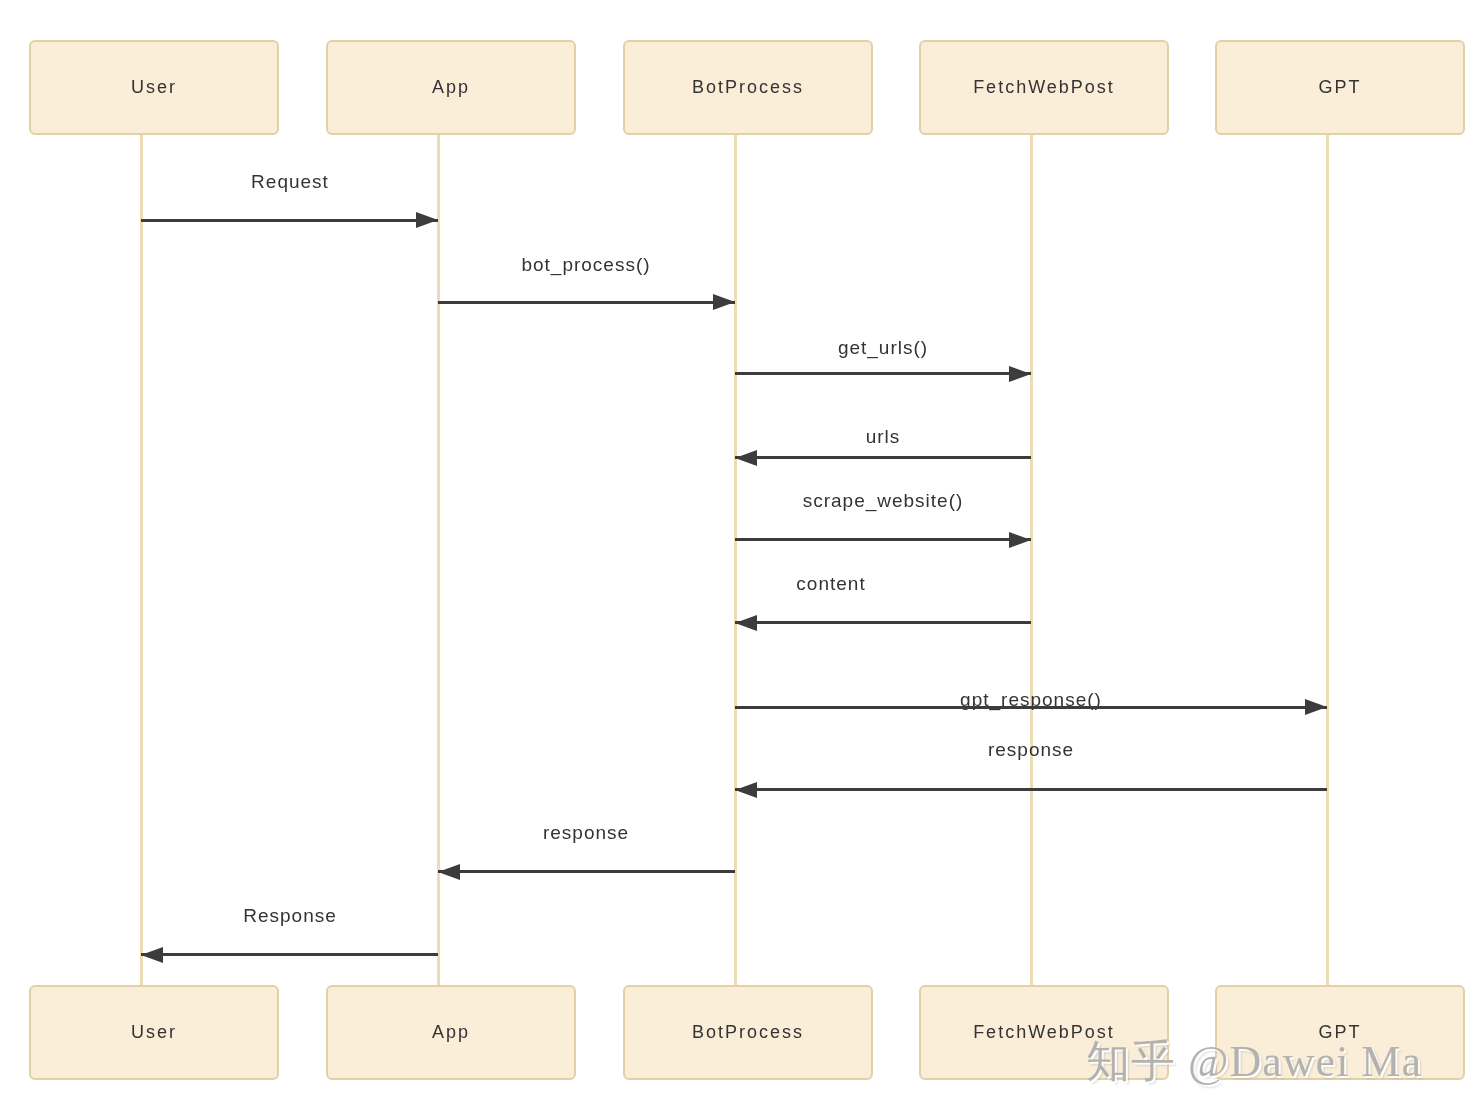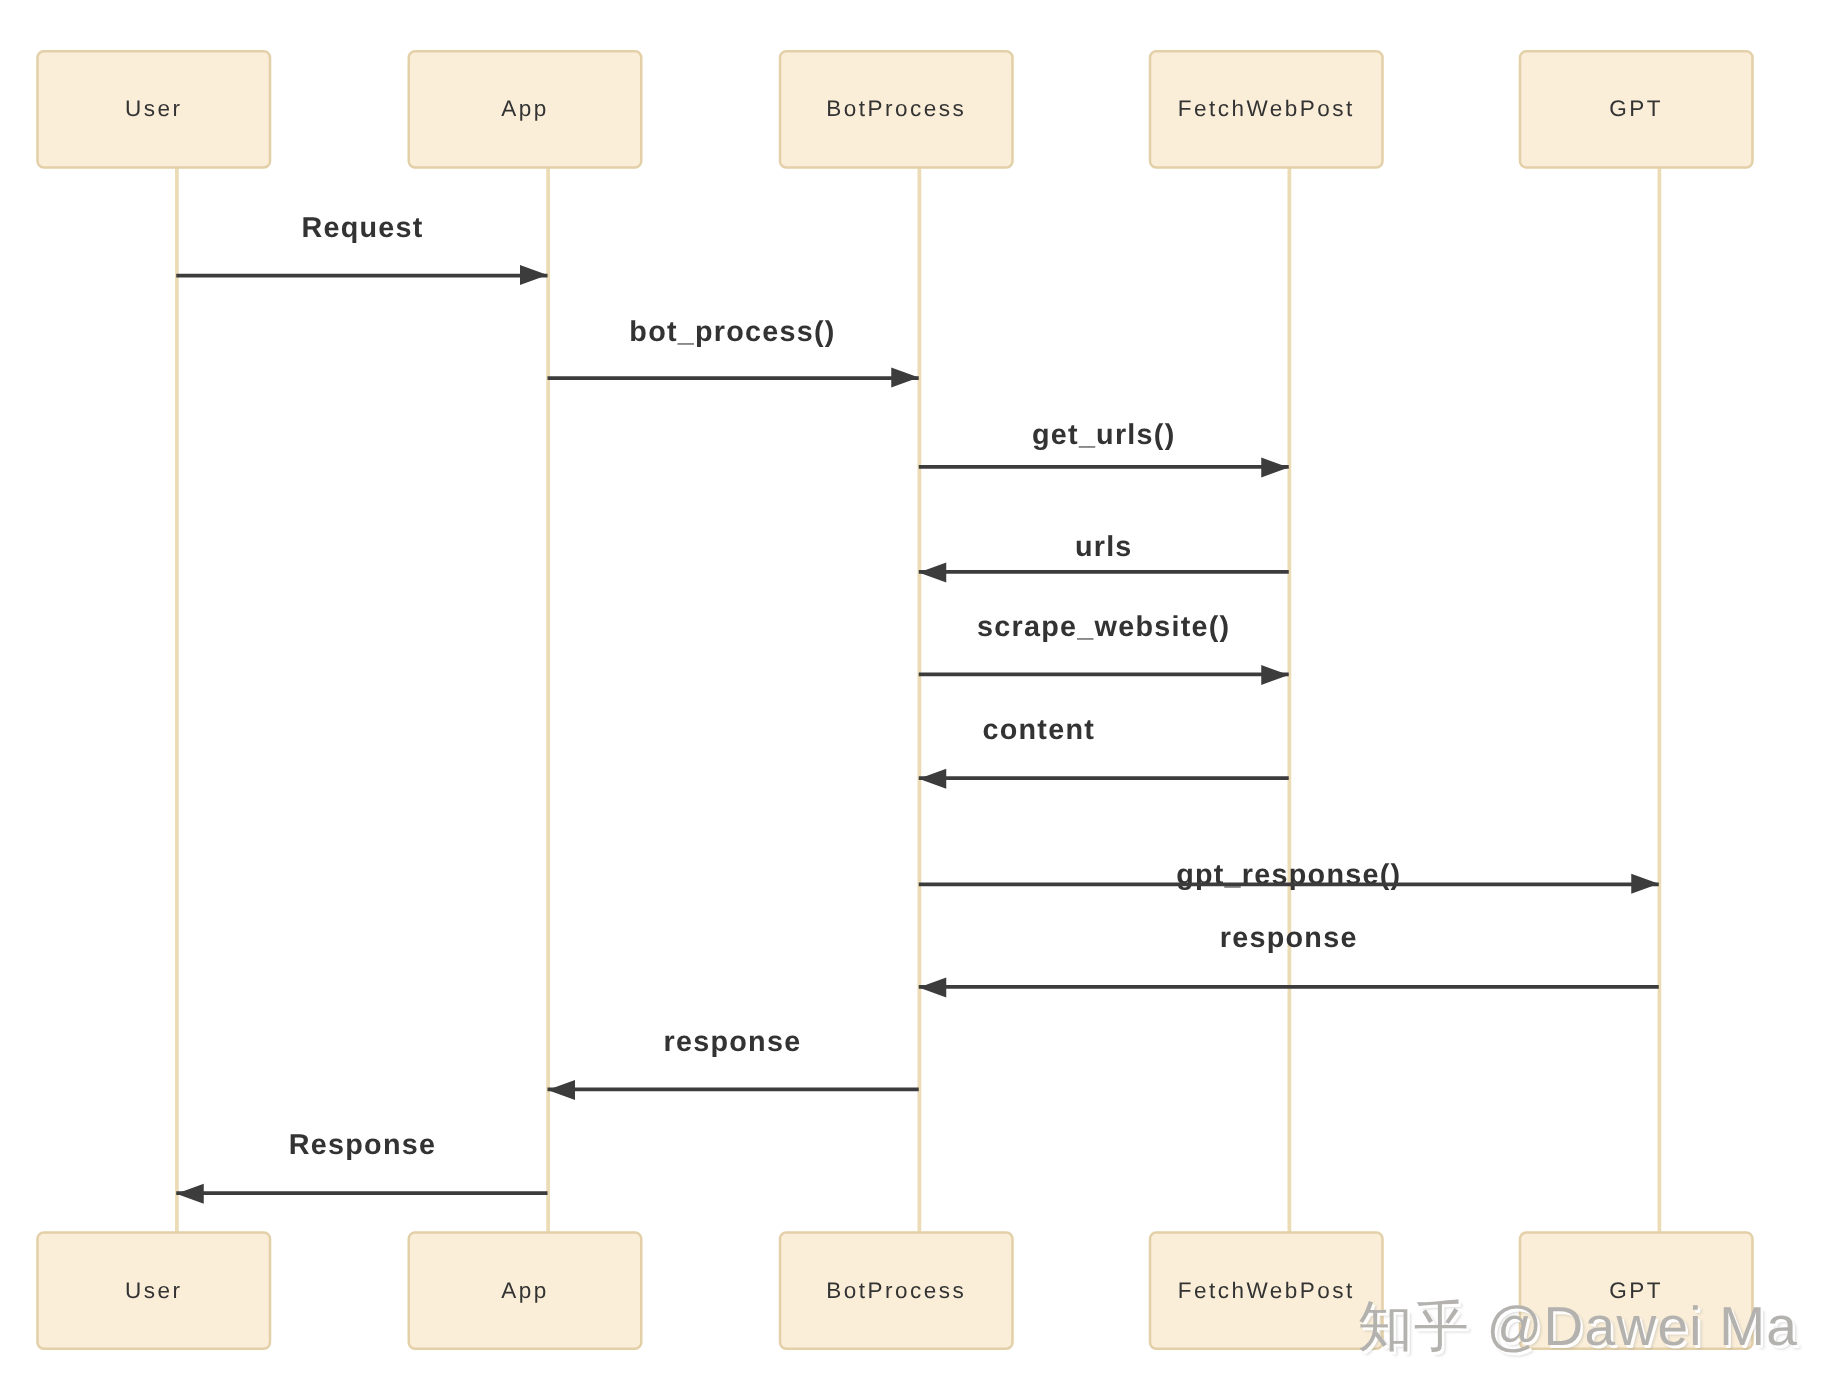--- a/index.html
+++ b/index.html
@@ -19,42 +19,42 @@
   .lifeline {
     position: absolute;
     top: 134px;
     height: 853px;
     width: 3px;
     background: #ecdcb6;
   }
   
   .actor-box {
     position: absolute;
-    width: 188px;
+    width: 250px;
     height: 95px;
     background: #faeed8;
     border: 2px solid #e3d0a8;
     border-radius: 6px;
     box-sizing: border-box;
     display: flex;
     align-items: center;
     justify-content: center;
     z-index: 2;
   }
   .actor-box span {
     font-size: 18px;
     color: #333333;
     letter-spacing: 2px;
   }
   
   .msg-label {
     position: absolute;
     transform: translate(-50%, -50%);
-    font-size: 23px;
-    font-weight: 700;
+    font-size: 19px;
+    font-weight: 400;
     color: #333333;
     letter-spacing: 1px;
     white-space: nowrap;
     z-index: 3;
   }
   
   .arrow {
     position: absolute;
     height: 3px;
     background: #3c3c3c;
@@ -84,20 +84,21 @@
   .watermark {
     position: absolute;
     left: 1086px;
     top: 1032px;
     font-size: 44px;
     letter-spacing: 1px;
     color: #b4b2af;
     text-shadow: 2px 2px 0 rgba(255,255,255,0.95), 3px 3px 2px rgba(120,120,120,0.25);
     white-space: nowrap;
     z-index: 5;
+    font-family: Liberation Serif, serif;
   }
 </style>
 </head>
 <body>
 
 <div class="stage">
 
   <div class="lifeline" style="left:139.5px"></div>
   <div class="lifeline" style="left:436.5px"></div>
   <div class="lifeline" style="left:733.5px"></div>

